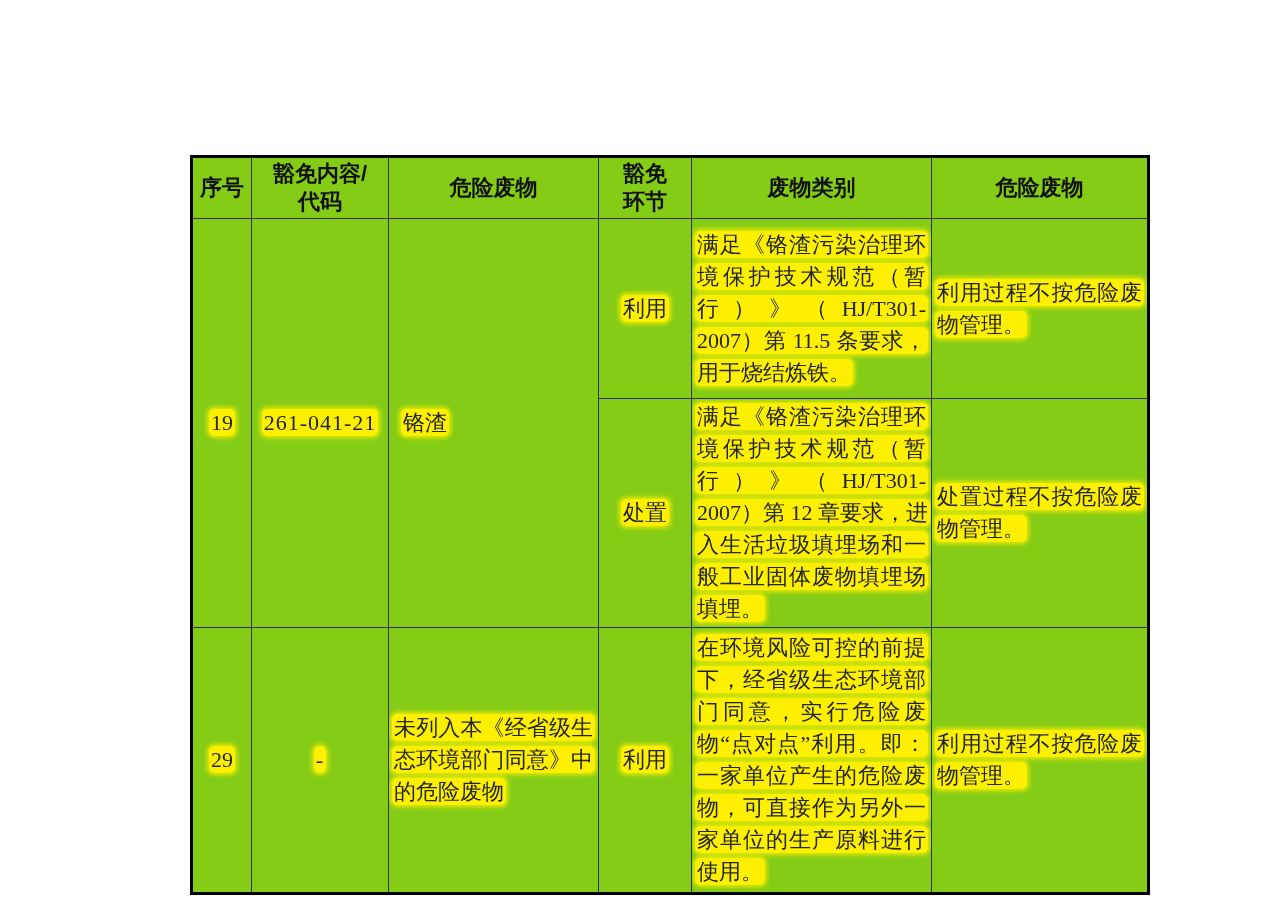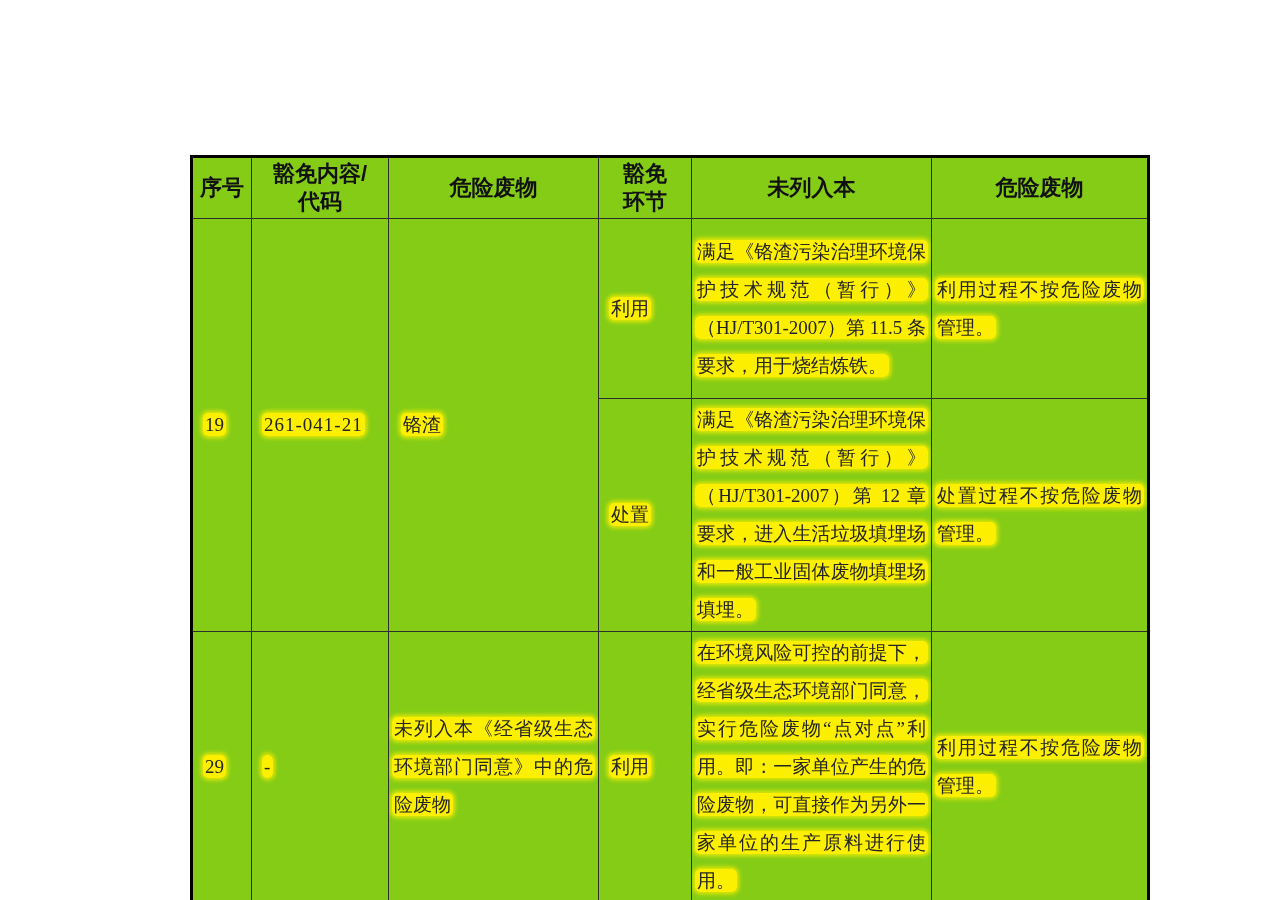--- a/index.html
+++ b/index.html
@@ -21,22 +21,22 @@
   th,td{border:1px solid #2e2e2e;vertical-align:middle;overflow:hidden;}
   th{
     font-family:"Liberation Sans","DejaVu Sans",sans-serif;
     font-weight:bold;font-size:22px;line-height:28px;color:#111;
     text-align:center;white-space:pre-line;padding:2px;
   }
   tr.r-head{height:60px;}
   tr.r-28a{height:180px;}
   tr.r-28b{height:207px;}
   tr.r-29{height:266px;}
-  td{font-size:19px;line-height:38px;}
-  td.center{text-align:left;padding:10px;}
+  td{font-size:22px;line-height:32px;}
+  td.center{text-align:center;padding:4px;}
   td.left{text-align:left;padding:2px 12px;}
   td.text{text-align:justify;text-justify:inter-character;padding:2px 3px;}
   .hl{
     background:#fcf000;
     box-shadow:0 0 4px 2px rgba(250,238,0,0.85);
     border-radius:5px;
     padding:1px 2px;
     -webkit-box-decoration-break:clone;
     box-decoration-break:clone;
   }
@@ -57,21 +57,21 @@
     </colgroup>
 
     <tbody>
         <tr class="r-head">
       <th>序号</th>
       <th>豁免内容/
 代码</th>
       <th>危险废物</th>
       <th>豁免
 环节</th>
-      <th>未列入本</th>
+      <th>废物类别</th>
       <th>危险废物</th>
     </tr>
 
     <tr class="r-28a">
       <td class="center" rowspan="2">
         <span class="hl">19</span>
       </td>
       <td class="center" rowspan="2">
         <span class="hl code">261-041-21</span>
       </td>

